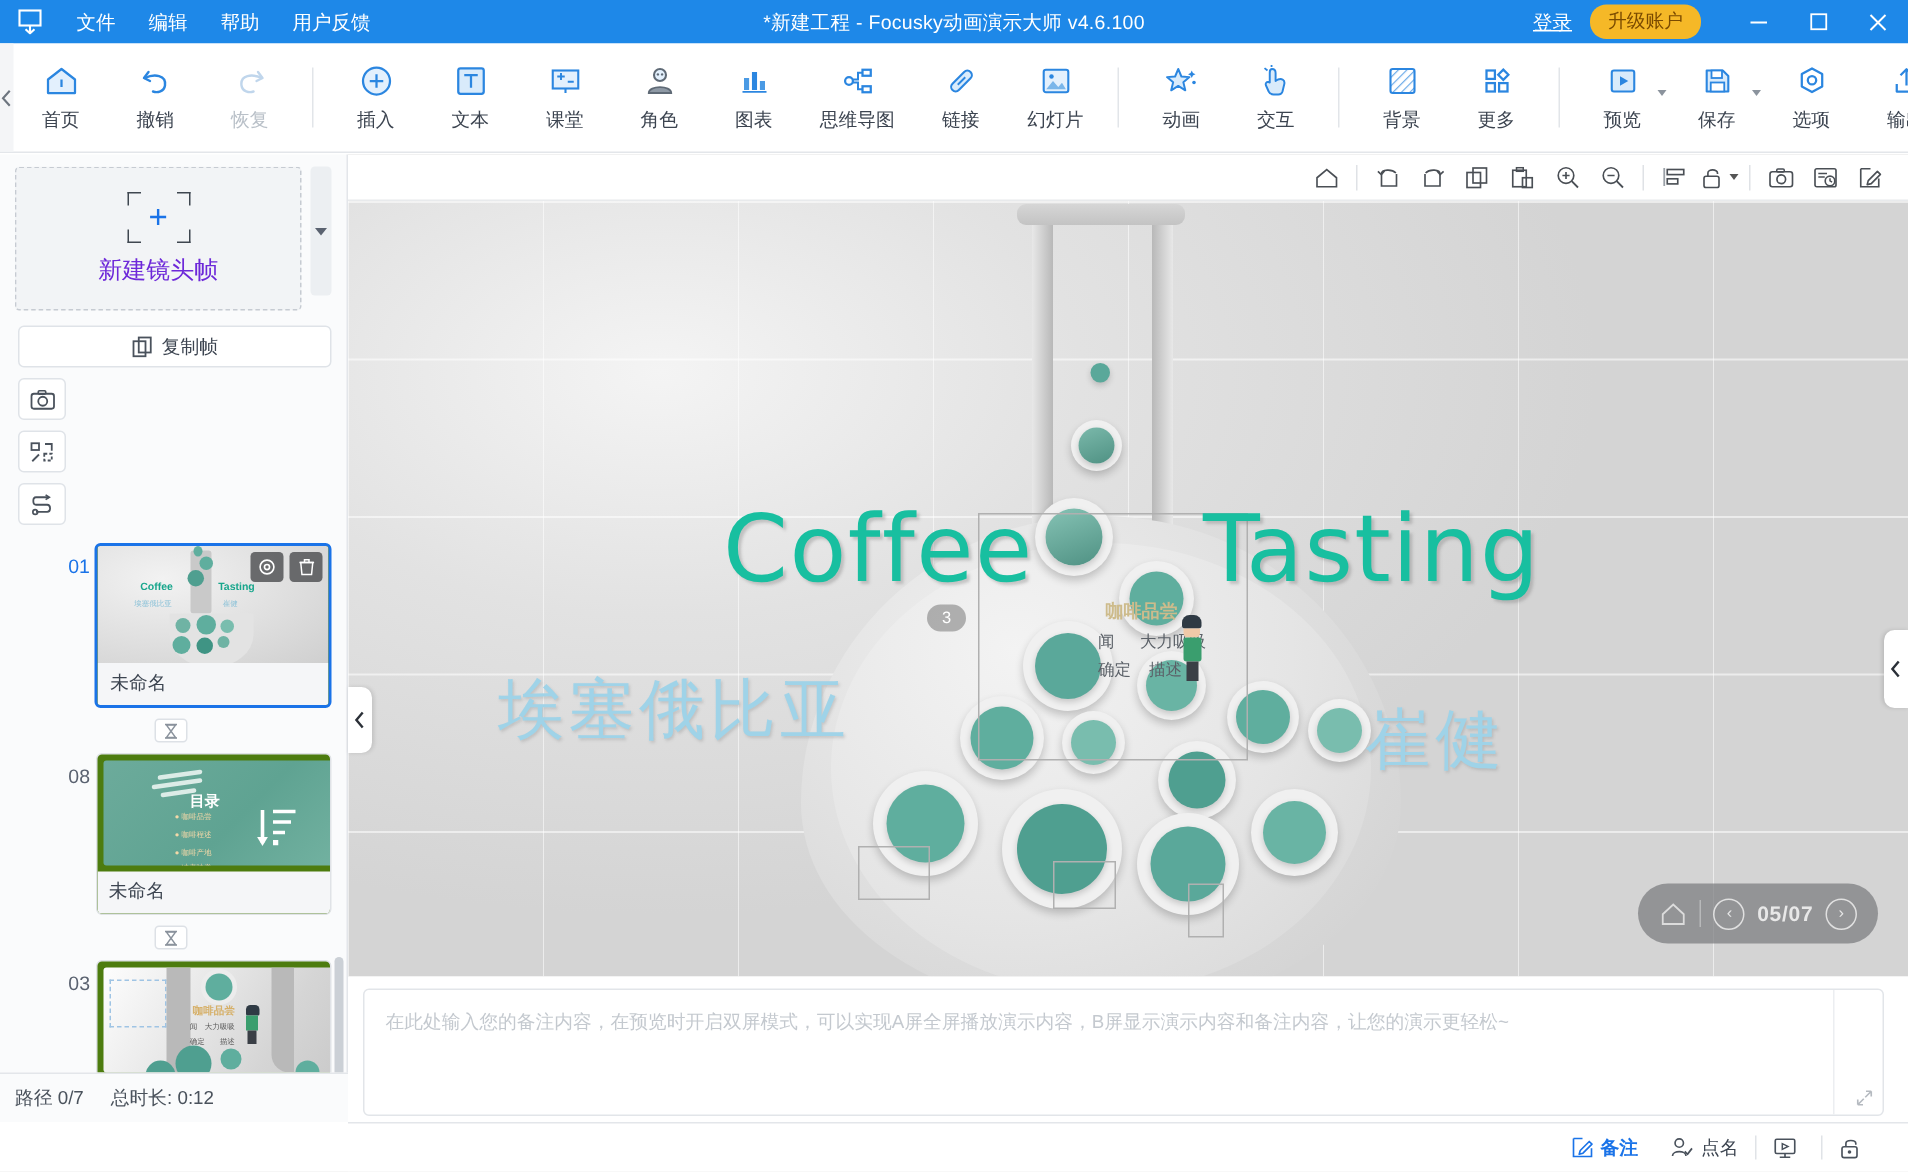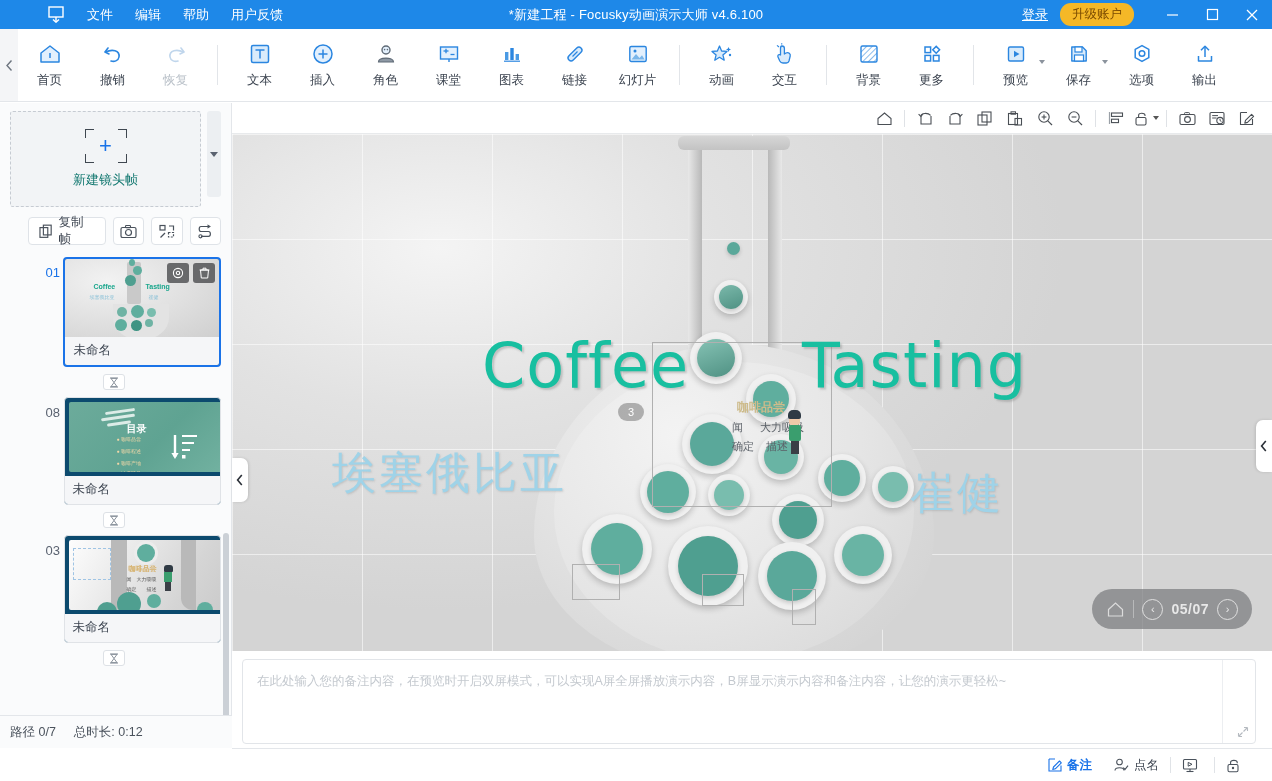--- a/index.html
+++ b/index.html
@@ -11,21 +11,20 @@
     -webkit-font-smoothing: antialiased;
   }
   #app { position: relative; width: 1272px; height: 781px; }
 
   
   .titlebar {
     position: absolute; top: 0; left: 0; width: 1272px; height: 29px;
     background: #1e88e8;
     display: flex; align-items: center;
     color: #fff;
-    padding-left: 36px;
   }
   .logo-box { width: 40px; display: flex; align-items: center; justify-content: center; }
   .menu-items { display: flex; align-items: center; gap: 0; }
   .menu-item {
     font-size: 13px; color: #fff; padding: 4px 11px; cursor: default;
     white-space: nowrap;
   }
   .title-center {
     position: absolute; left: 0; right: 0; top: 0; height: 29px;
     display: flex; align-items: center; justify-content: center;
@@ -93,44 +92,44 @@
   .corner-plus { position: relative; width: 54px; height: 34px; }
   .corner-plus .c { position: absolute; width: 9px; height: 9px; border-color: #3f4750; }
   .corner-plus .tl { top: 0; left: 6px; border-left: 1.6px solid #3f4750; border-top: 1.6px solid #3f4750; }
   .corner-plus .tr { top: 0; right: 6px; border-right: 1.6px solid #3f4750; border-top: 1.6px solid #3f4750; }
   .corner-plus .bl { bottom: 0; left: 6px; border-left: 1.6px solid #3f4750; border-bottom: 1.6px solid #3f4750; }
   .corner-plus .br { bottom: 0; right: 6px; border-right: 1.6px solid #3f4750; border-bottom: 1.6px solid #3f4750; }
   .corner-plus .plus {
     position: absolute; left: 50%; top: 50%; transform: translate(-50%,-50%);
     color: #1a73e8; font-size: 22px; line-height: 1; font-weight: 300;
   }
-  .newframe-label { font-size: 13px; color: #0f766e; }
+  .newframe-label { font-size: 16px; color: #6d28d9; }
   .mini-scroll {
     width: 14px; height: 86px; background: #eceff2; border-radius: 3px;
     display: flex; align-items: center; justify-content: center; cursor: pointer;
   }
   .mini-scroll .tri { width: 0; height: 0; border-left: 4px solid transparent; border-right: 4px solid transparent; border-top: 5px solid #5a6270; }
 
-  .frame-tools { display: flex; gap: 7px; padding: 10px 10px 10px 28px; }
+  .frame-tools { display: flex; gap: 7px; padding: 10px 10px 10px 12px; flex-direction: column; }
   .ft-btn {
     height: 28px; border: 1px solid #dfe3e8; border-radius: 4px; background: #fff;
     display: flex; align-items: center; justify-content: center; gap: 5px; cursor: pointer;
   }
   .ft-copy { padding: 0 10px; }
   .ft-sq { width: 32px; }
   .ft-lbl { font-size: 12.5px; color: #3c4450; }
 
   .frames-list {
     flex: 1; overflow: hidden; position: relative; padding-top: 2px;
   }
   .frame-row { display: flex; padding: 0 10px 0 4px; align-items: flex-start; }
   .frame-num { width: 28px; text-align: center; font-size: 13px; color: #5a6270; padding-top: 8px; margin-left: 38px; }
   .frame-num.active { color: #1a73e8; }
   .frame-card {
-    width: 204px; border: 1px solid #e0e3e7; border-radius: 4px; background: #0c4a6e;
+    width: 204px; border: 1px solid #e0e3e7; border-radius: 4px; background: #4d7c0f;
     overflow: hidden; cursor: pointer; position: relative;
   }
   .frame-card.active { border: 2px solid #1a73e8; }
   .thumb { height: 78px; position: relative; overflow: hidden; }
   .frame-name { font-size: 12.5px; color: #3c4450; padding: 5px 8px 6px 8px; background: #f5f6f8; }
   .thumb-actions {
     position: absolute; right: 4px; top: 4px; display: flex; gap: 4px;
   }
   .thumb-act {
     width: 22px; height: 20px; background: rgba(70,72,74,.78); border-radius: 3px;
@@ -325,77 +324,89 @@
               <path d="M19.5 9 C13 6 5 7 6 14 C6.6 18 11 19 14 18" fill="none" stroke="#c0d6ec" stroke-width="1.6" stroke-linecap="round"></path>
             </svg>
         </span>
         <span class="lbl">恢复</span>
       </div>
 
       <div class="rb-sep"></div>
 
       <div class="rb">
         <span class="ico">
-          <svg width="22" height="22" viewBox="0 0 22 22">
-              <rect x="2.5" y="2.5" width="17" height="17" rx="1.5" fill="#d9ebfb" stroke="#2b86e0" stroke-width="1.5"></rect>
-              <line x1="6.5" y1="7" x2="15.5" y2="7" stroke="#2b86e0" stroke-width="1.5"></line>
-              <line x1="11" y1="7" x2="11" y2="15.5" stroke="#2b86e0" stroke-width="1.5"></line>
-            </svg>
-        </span>
-        <span class="lbl">文本</span>
-      </div>
-
-      <div class="rb">
-        <span class="ico">
           <svg width="24" height="24" viewBox="0 0 24 24">
               <circle cx="12" cy="12" r="9" fill="#e3f0fd" stroke="#2b86e0" stroke-width="1.5"></circle>
               <line x1="12" y1="7.5" x2="12" y2="16.5" stroke="#2b86e0" stroke-width="1.5"></line>
               <line x1="7.5" y1="12" x2="16.5" y2="12" stroke="#2b86e0" stroke-width="1.5"></line>
             </svg>
         </span>
         <span class="lbl">插入</span>
       </div>
 
       <div class="rb">
         <span class="ico">
           <svg width="22" height="22" viewBox="0 0 22 22">
-              <circle cx="11" cy="7" r="4" fill="#e3f0fd" stroke="#5f6a76" stroke-width="1.4"></circle>
-              <circle cx="9.6" cy="6.6" r=".8" fill="#5f6a76"></circle>
-              <circle cx="12.4" cy="6.6" r=".8" fill="#5f6a76"></circle>
-              <path d="M3.5 19 C3.5 13.8 18.5 13.8 18.5 19 Z" fill="#8e99a5" stroke="#5f6a76" stroke-width="1.2"></path>
-            </svg>
-        </span>
-        <span class="lbl">角色</span>
+              <rect x="2.5" y="2.5" width="17" height="17" rx="1.5" fill="#d9ebfb" stroke="#2b86e0" stroke-width="1.5"></rect>
+              <line x1="6.5" y1="7" x2="15.5" y2="7" stroke="#2b86e0" stroke-width="1.5"></line>
+              <line x1="11" y1="7" x2="11" y2="15.5" stroke="#2b86e0" stroke-width="1.5"></line>
+            </svg>
+        </span>
+        <span class="lbl">文本</span>
       </div>
 
       <div class="rb">
         <span class="ico">
           <svg width="22" height="22" viewBox="0 0 22 22">
               <rect x="2.5" y="4" width="17" height="12" fill="#e3f0fd" stroke="#2b86e0" stroke-width="1.4"></rect>
               <line x1="5.5" y1="8" x2="10.5" y2="8" stroke="#2b86e0" stroke-width="1.3"></line>
               <line x1="8" y1="5.7" x2="8" y2="10.3" stroke="#2b86e0" stroke-width="1.3"></line>
               <line x1="12.5" y1="11.5" x2="16.5" y2="11.5" stroke="#2b86e0" stroke-width="1.3"></line>
               <line x1="11" y1="16" x2="11" y2="19" stroke="#2b86e0" stroke-width="1.4"></line>
             </svg>
         </span>
         <span class="lbl">课堂</span>
       </div>
 
       <div class="rb">
         <span class="ico">
           <svg width="22" height="22" viewBox="0 0 22 22">
+              <circle cx="11" cy="7" r="4" fill="#e3f0fd" stroke="#5f6a76" stroke-width="1.4"></circle>
+              <circle cx="9.6" cy="6.6" r=".8" fill="#5f6a76"></circle>
+              <circle cx="12.4" cy="6.6" r=".8" fill="#5f6a76"></circle>
+              <path d="M3.5 19 C3.5 13.8 18.5 13.8 18.5 19 Z" fill="#8e99a5" stroke="#5f6a76" stroke-width="1.2"></path>
+            </svg>
+        </span>
+        <span class="lbl">角色</span>
+      </div>
+
+      <div class="rb">
+        <span class="ico">
+          <svg width="22" height="22" viewBox="0 0 22 22">
               <rect x="4" y="9" width="3.4" height="8" fill="#4a9ae4"></rect>
               <rect x="9.3" y="5" width="3.4" height="12" fill="#2b86e0"></rect>
               <rect x="14.6" y="11" width="3.4" height="6" fill="#4a9ae4"></rect>
               <line x1="3" y1="18.2" x2="19" y2="18.2" stroke="#2b86e0" stroke-width="1.2"></line>
             </svg>
         </span>
         <span class="lbl">图表</span>
       </div>
 
+      <div class="rb" style="width:75px">
+        <span class="ico">
+          <svg width="24" height="22" viewBox="0 0 24 22">
+              <circle cx="6" cy="11" r="2.6" fill="none" stroke="#2b86e0" stroke-width="1.5"></circle>
+              <rect x="15" y="3.5" width="5.5" height="4" fill="none" stroke="#2b86e0" stroke-width="1.5"></rect>
+              <rect x="15" y="14.5" width="5.5" height="4" fill="none" stroke="#2b86e0" stroke-width="1.5"></rect>
+              <path d="M8.6 10 L12 10 L12 5.5 L15 5.5" fill="none" stroke="#2b86e0" stroke-width="1.3"></path>
+              <path d="M8.6 12 L12 12 L12 16.5 L15 16.5" fill="none" stroke="#2b86e0" stroke-width="1.3"></path>
+            </svg>
+        </span>
+        <span class="lbl">思维导图</span>
+      </div>
 
       <div class="rb">
         <span class="ico">
           <svg width="22" height="22" viewBox="0 0 22 22">
               <rect x="8" y="2.5" width="6" height="17" rx="3" transform="rotate(45 11 11)" fill="#d9ebfb" stroke="#2b86e0" stroke-width="1.4"></rect>
               <line x1="8.5" y1="13.5" x2="13.5" y2="8.5" stroke="#2b86e0" stroke-width="1.3"></line>
             </svg>
         </span>
         <span class="lbl">链接</span>
       </div>

